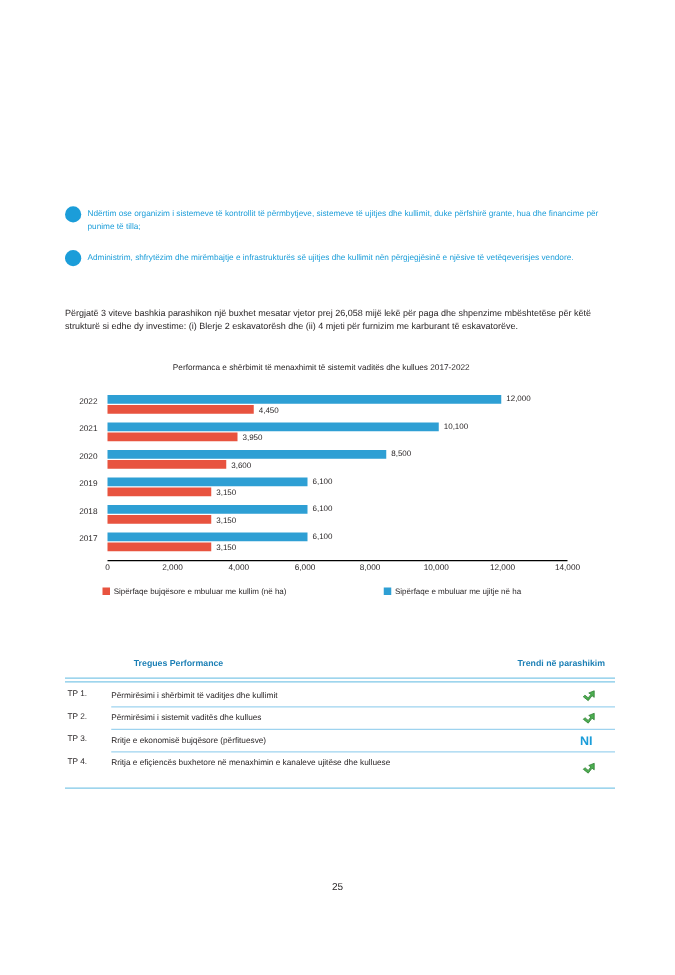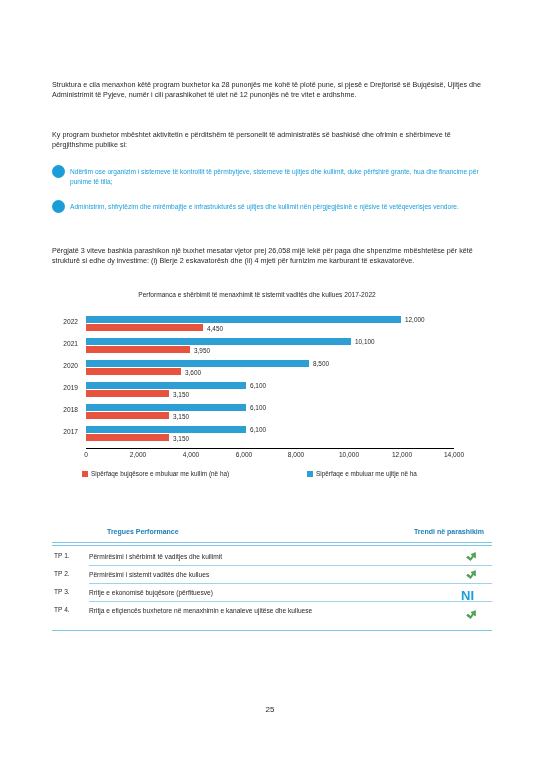--- a/index.html
+++ b/index.html
@@ -170,21 +170,21 @@
     position: absolute;
     left: 37px;
     width: 300px;
     font-size: 6.6px;
     line-height: 9.2px;
     color: #231f20;
   }
   .tp-ind {
     position: absolute;
     right: 18px;
-    font-size: 13px;
+    font-size: 10px;
     color: #2d7d32;
     font-weight: bold;
   }
   .arrow-up {
     position: absolute;
     right: 14px;
     width: 14px;
     height: 14px;
   }
   .row-rule {
@@ -202,23 +202,21 @@
     text-align: center;
     font-size: 8px;
     color: #231f20;
   }
 </style>
 </head>
 <body>
 
 <div class="page">
 
-  <div class="para" style="left:52px; top:80px; width:440px;">Struktura e cila menaxhon këtë program buxhetor ka 28 punonjës me kohë të plotë pune, si pjesë e Drejtorisë së Bujqësisë, Ujitjes dhe Administrimit të Pyjeve, numër i cili parashikohet të ulet në 12 punonjës në tre vitet e ardhshme.</div>
-
-  <div class="para" style="left:52px; top:130px; width:440px;">Ky program buxhetor mbështet aktivitetin e përditshëm të personelit të administratës së bashkisë dhe ofrimin e shërbimeve të përgjithshme publike si:</div>
+
 
   <div class="bullet-dot" style="left:52px; top:165px;"></div>
   <div class="bullet-text" style="left:70px; top:167px; width:420px;">Ndërtim ose organizim i sistemeve të kontrollit të përmbytjeve, sistemeve të ujitjes dhe kullimit, duke përfshirë grante, hua dhe financime për punime të tilla;</div>
 
   <div class="bullet-dot" style="left:52px; top:200px;"></div>
   <div class="bullet-text" style="left:70px; top:202px; width:420px;">Administrim, shfrytëzim dhe mirëmbajtje e infrastrukturës së ujitjes dhe kullimit nën përgjegjësinë e njësive të vetëqeverisjes vendore.</div>
 
   <div class="para" style="left:52px; top:246px; width:440px;">Përgjatë 3 viteve bashkia parashikon një buxhet mesatar vjetor prej 26,058 mijë lekë për paga dhe shpenzime mbështetëse për këtë strukturë si edhe dy investime: (i) Blerje 2 eskavatorësh dhe (ii) 4 mjeti për furnizim me karburant të eskavatorëve.</div>
 
   <div class="chart-wrap">

